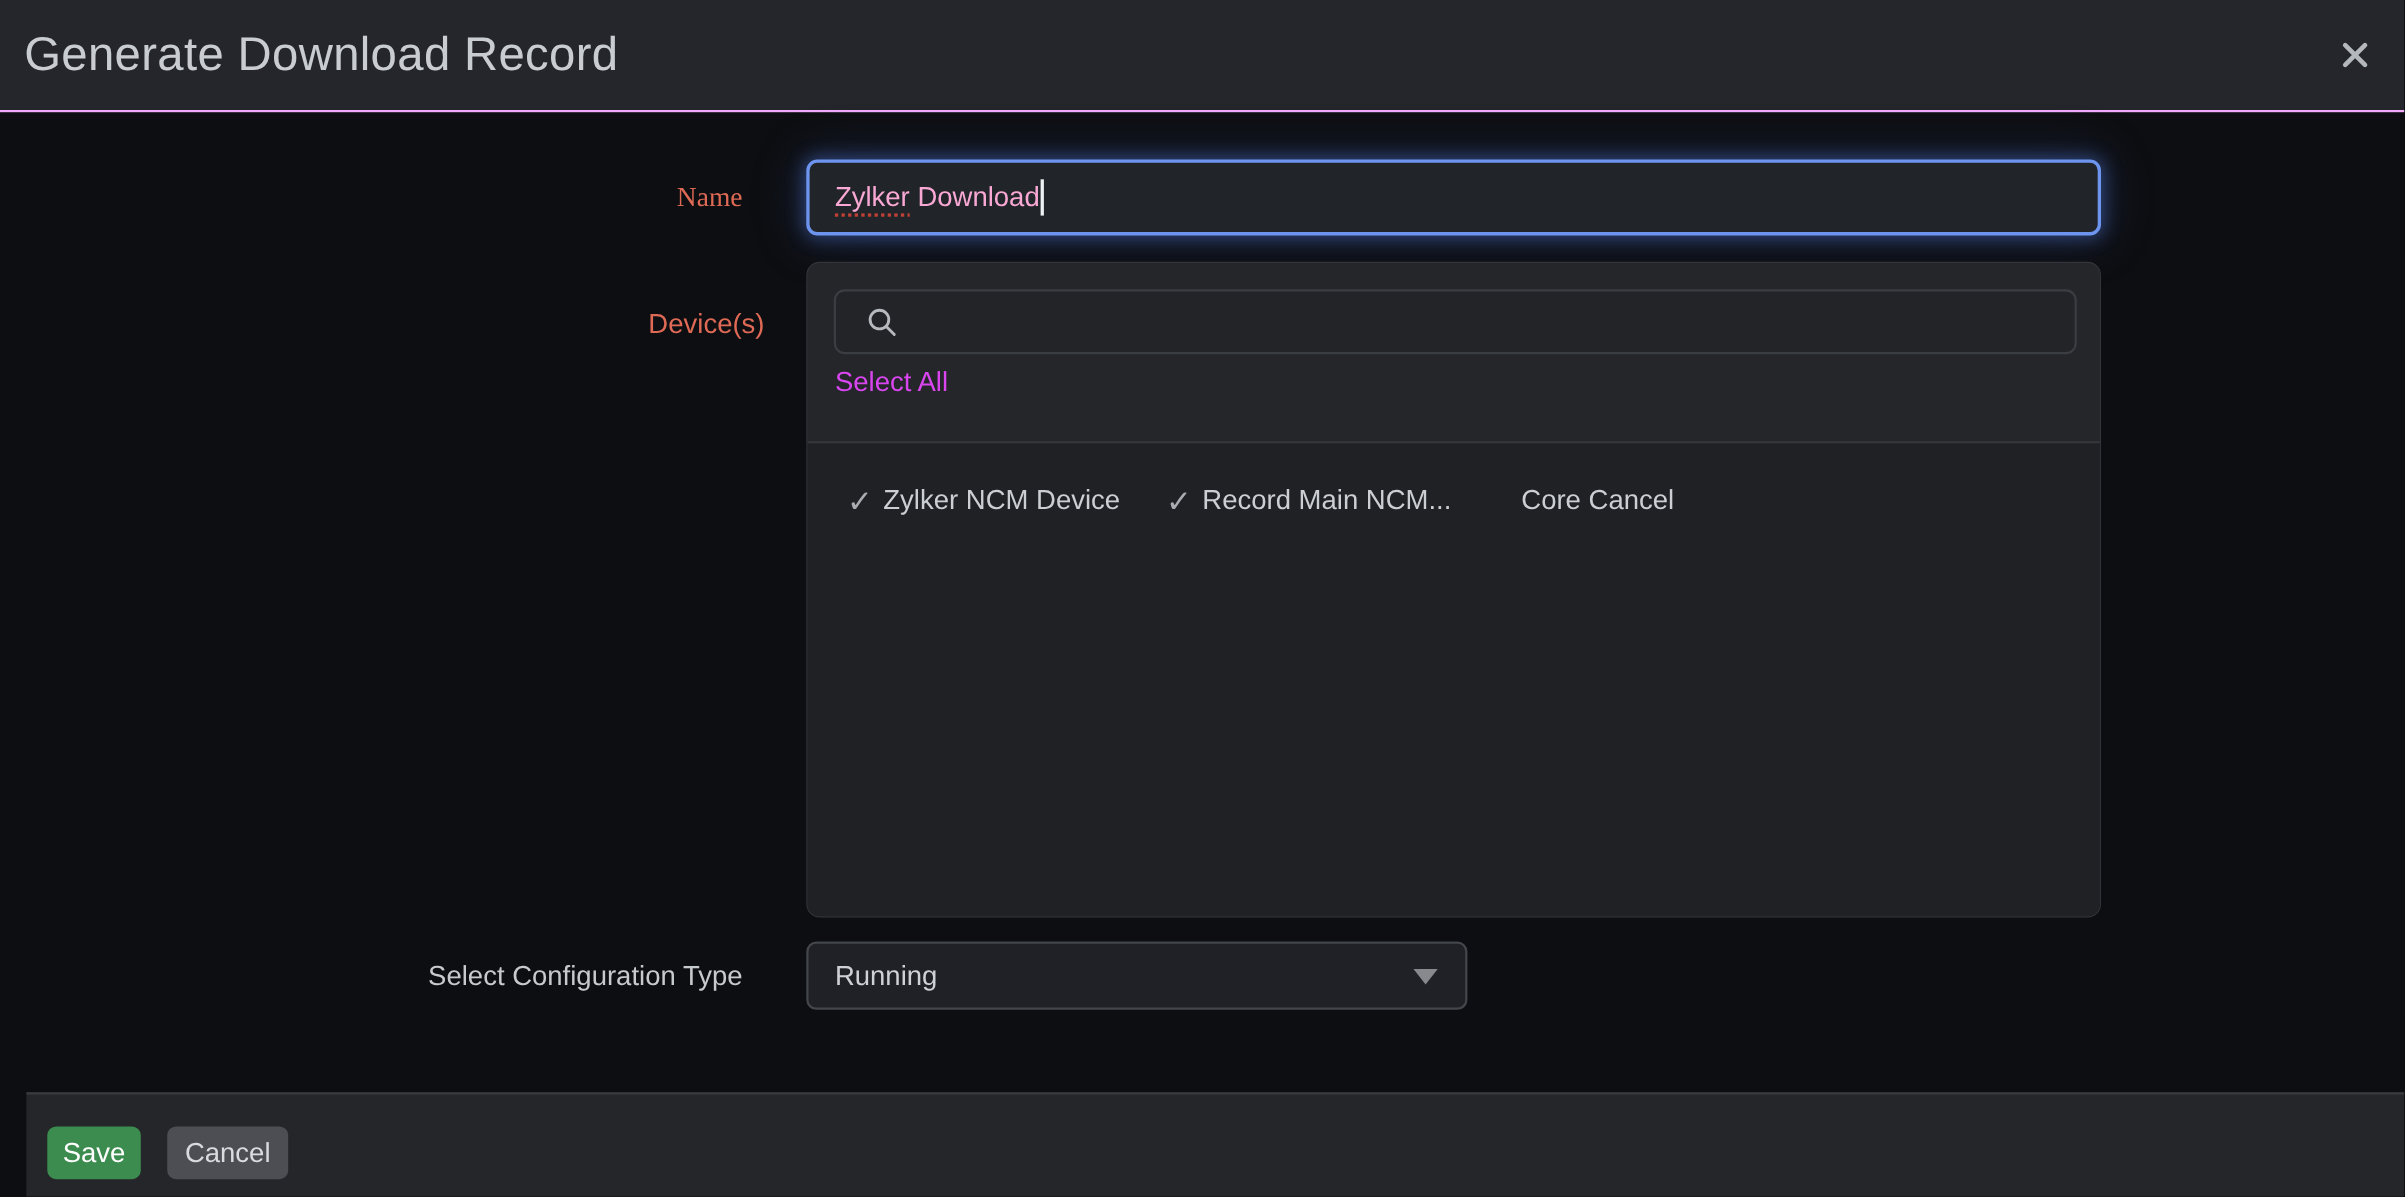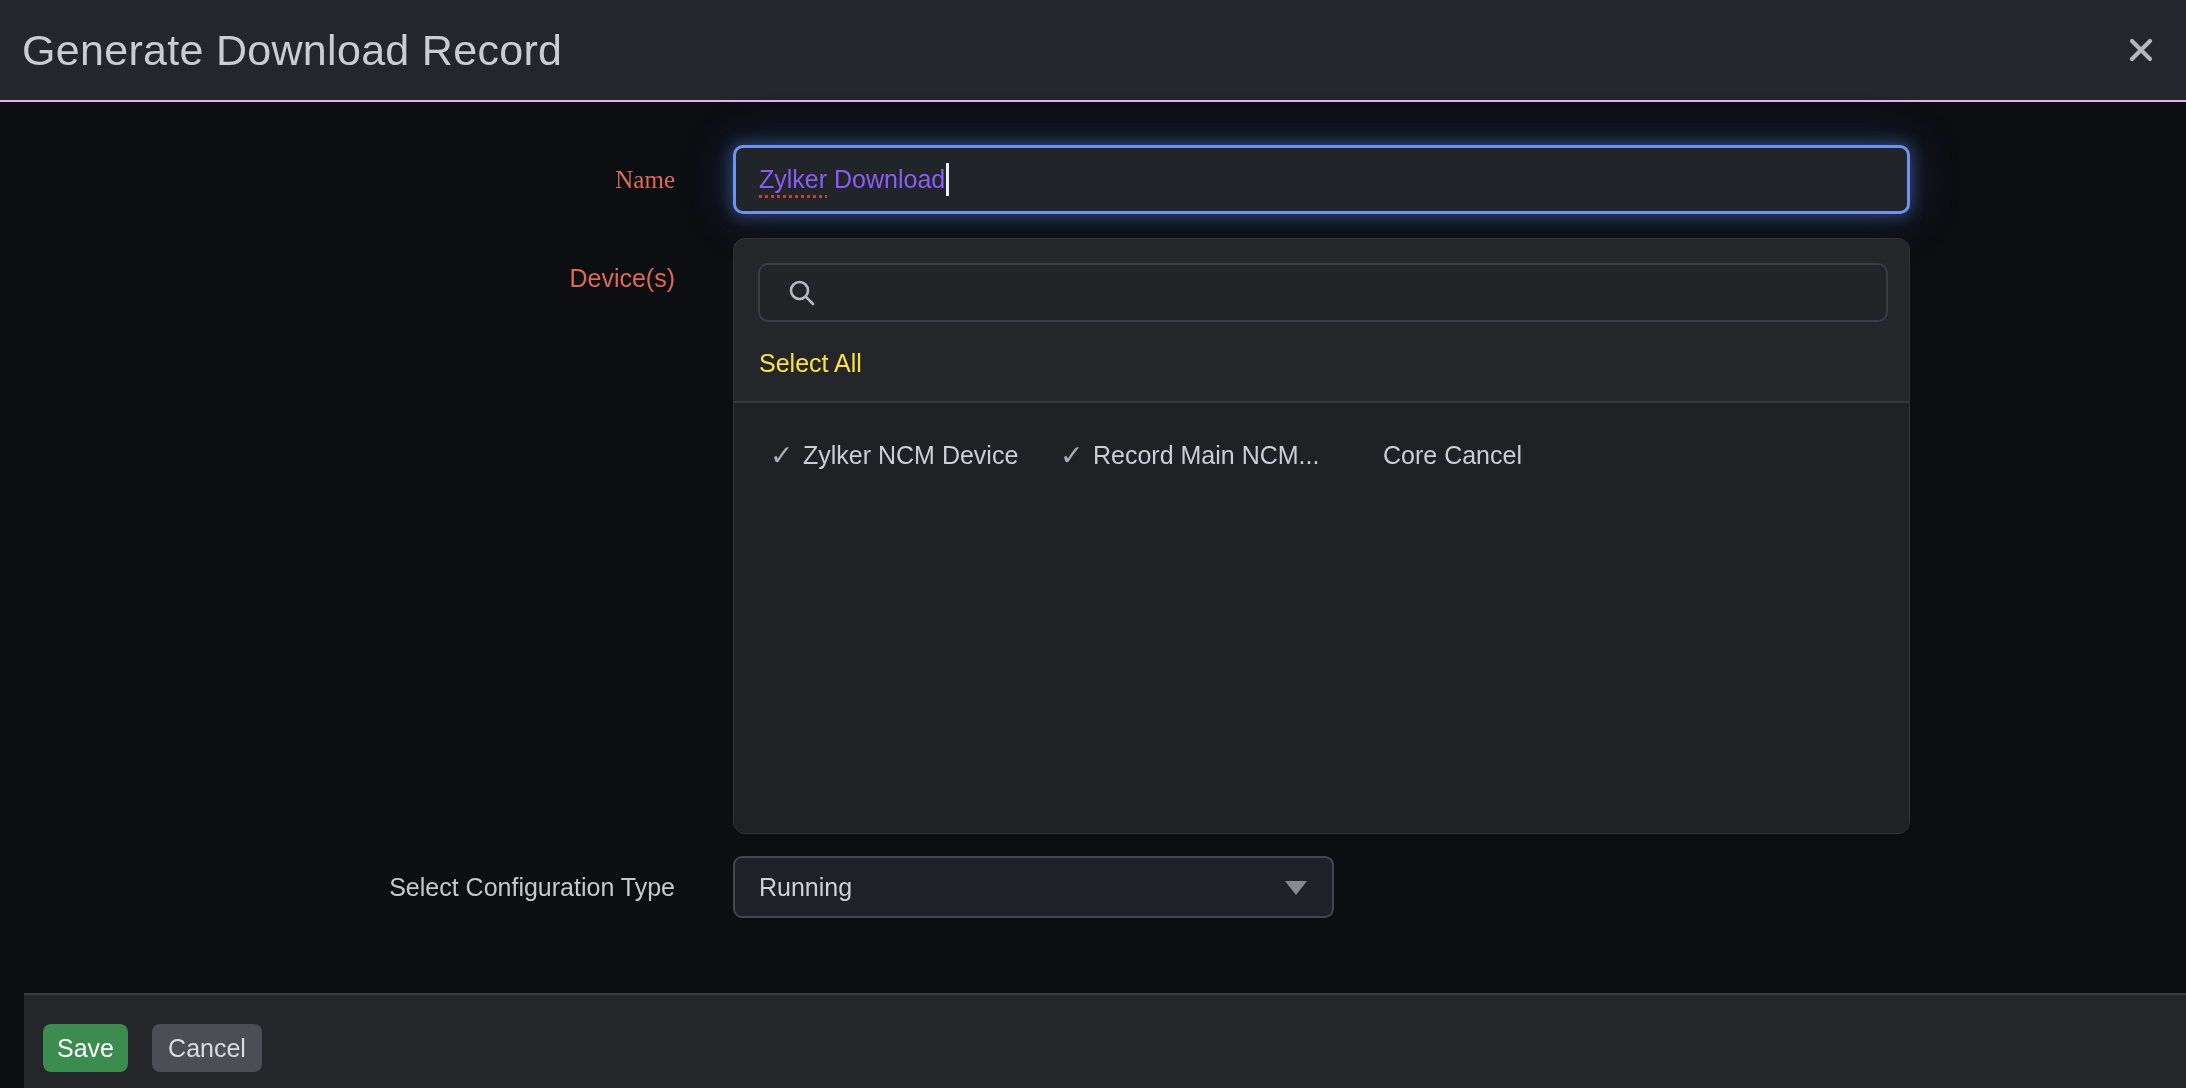--- a/index.html
+++ b/index.html
@@ -23,31 +23,31 @@
     position:absolute; right:24px; top:50%; transform:translateY(-50%);
     background:transparent; border:none; padding:4px; cursor:pointer; line-height:0;
   }
 
   
   .fld-label {
     position:absolute; left:0; width:675px; text-align:right;
     font-size:25px; line-height:27px; color:#de6a56; white-space:nowrap;
   }
   .lbl-name    { top:166px;font-family:Liberation Serif, serif; }
-  .lbl-devices { top:265px; }
+  .lbl-devices { top:282px;padding-left:20px; }
   .lbl-config  { top:874px; color:#c7cacd; }
 
   
   .name-input {
     position:absolute; left:733px; top:145px; width:1177px; height:69px;
     box-sizing:border-box; background:#212429;
     border:3px solid #6d95ef; border-radius:10px;
     box-shadow:0 0 16px 2px rgba(86,128,233,.45), 0 0 46px 8px rgba(70,110,220,.16);
     display:flex; align-items:center; padding:0 23px;
-    font-size:25px; color:#8b5cf6; white-space:pre; cursor:text;
+    font-size:25px; color:#f9a8d4; white-space:pre; cursor:text;
   }
   .misspelled {
     text-decoration:underline dotted #c04136;
     text-decoration-thickness:3px; text-underline-offset:7px;
   }
   .caret { display:inline-block; width:3px; height:33px; background:#edeff1; margin-left:1px; }
 
   
   .device-panel {
     position:absolute; left:733px; top:238px; width:1177px; height:596px;
@@ -61,22 +61,22 @@
     background:#222428;
   }
   .search-box svg { position:absolute; left:26px; top:50%; transform:translateY(-50%); }
   .search-box input {
     position:absolute; inset:0; width:100%; height:100%; box-sizing:border-box;
     background:transparent; border:none; outline:none;
     padding:0 20px 0 74px; font-size:25px; color:#dfe2e5;
     font-family:inherit;
   }
   .select-all {
-    position:absolute; left:25px; top:110px;
-    font-size:25px; color:#fde047; cursor:pointer; text-decoration:none; white-space:nowrap;
+    position:absolute; left:25px; top:94px;
+    font-size:25px; color:#d946ef; cursor:pointer; text-decoration:none; white-space:nowrap;
   }
   .device-list {
     position:absolute; left:0; right:0; top:162px; bottom:0;
     background:#1f2125; border-top:2px solid #35373b; box-sizing:border-box;
     display:flex; align-items:flex-start; padding:38px 0 0 36px;
   }
   .device-item {
     flex:0 0 290px; display:flex; align-items:center;
     font-size:25px; color:#cbced2; cursor:pointer;
   }

